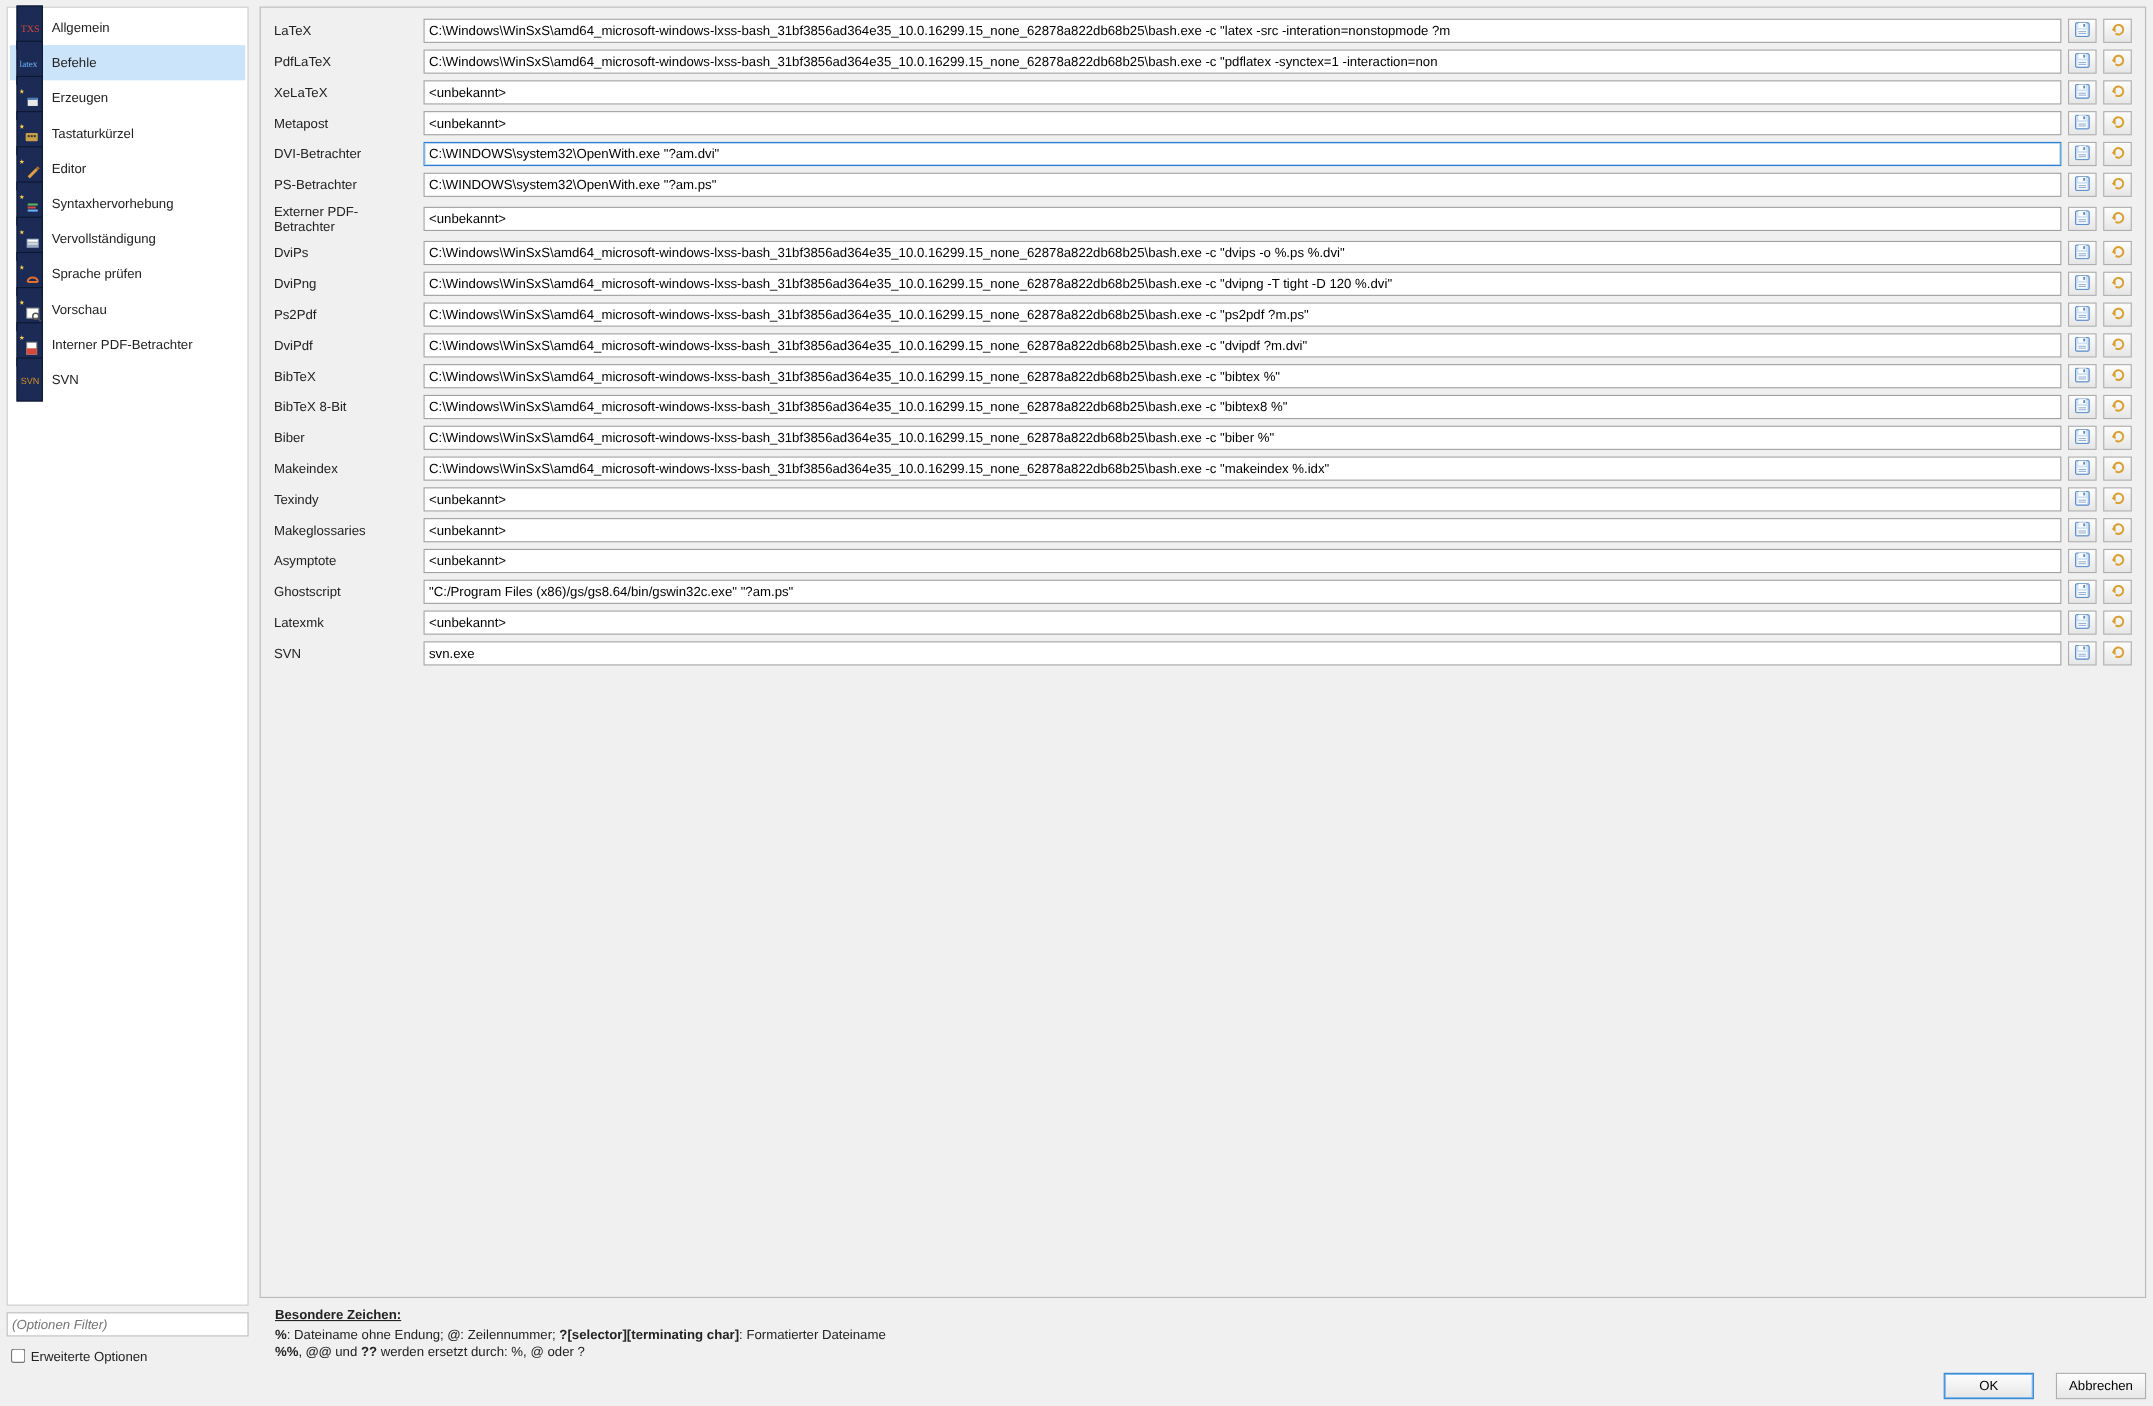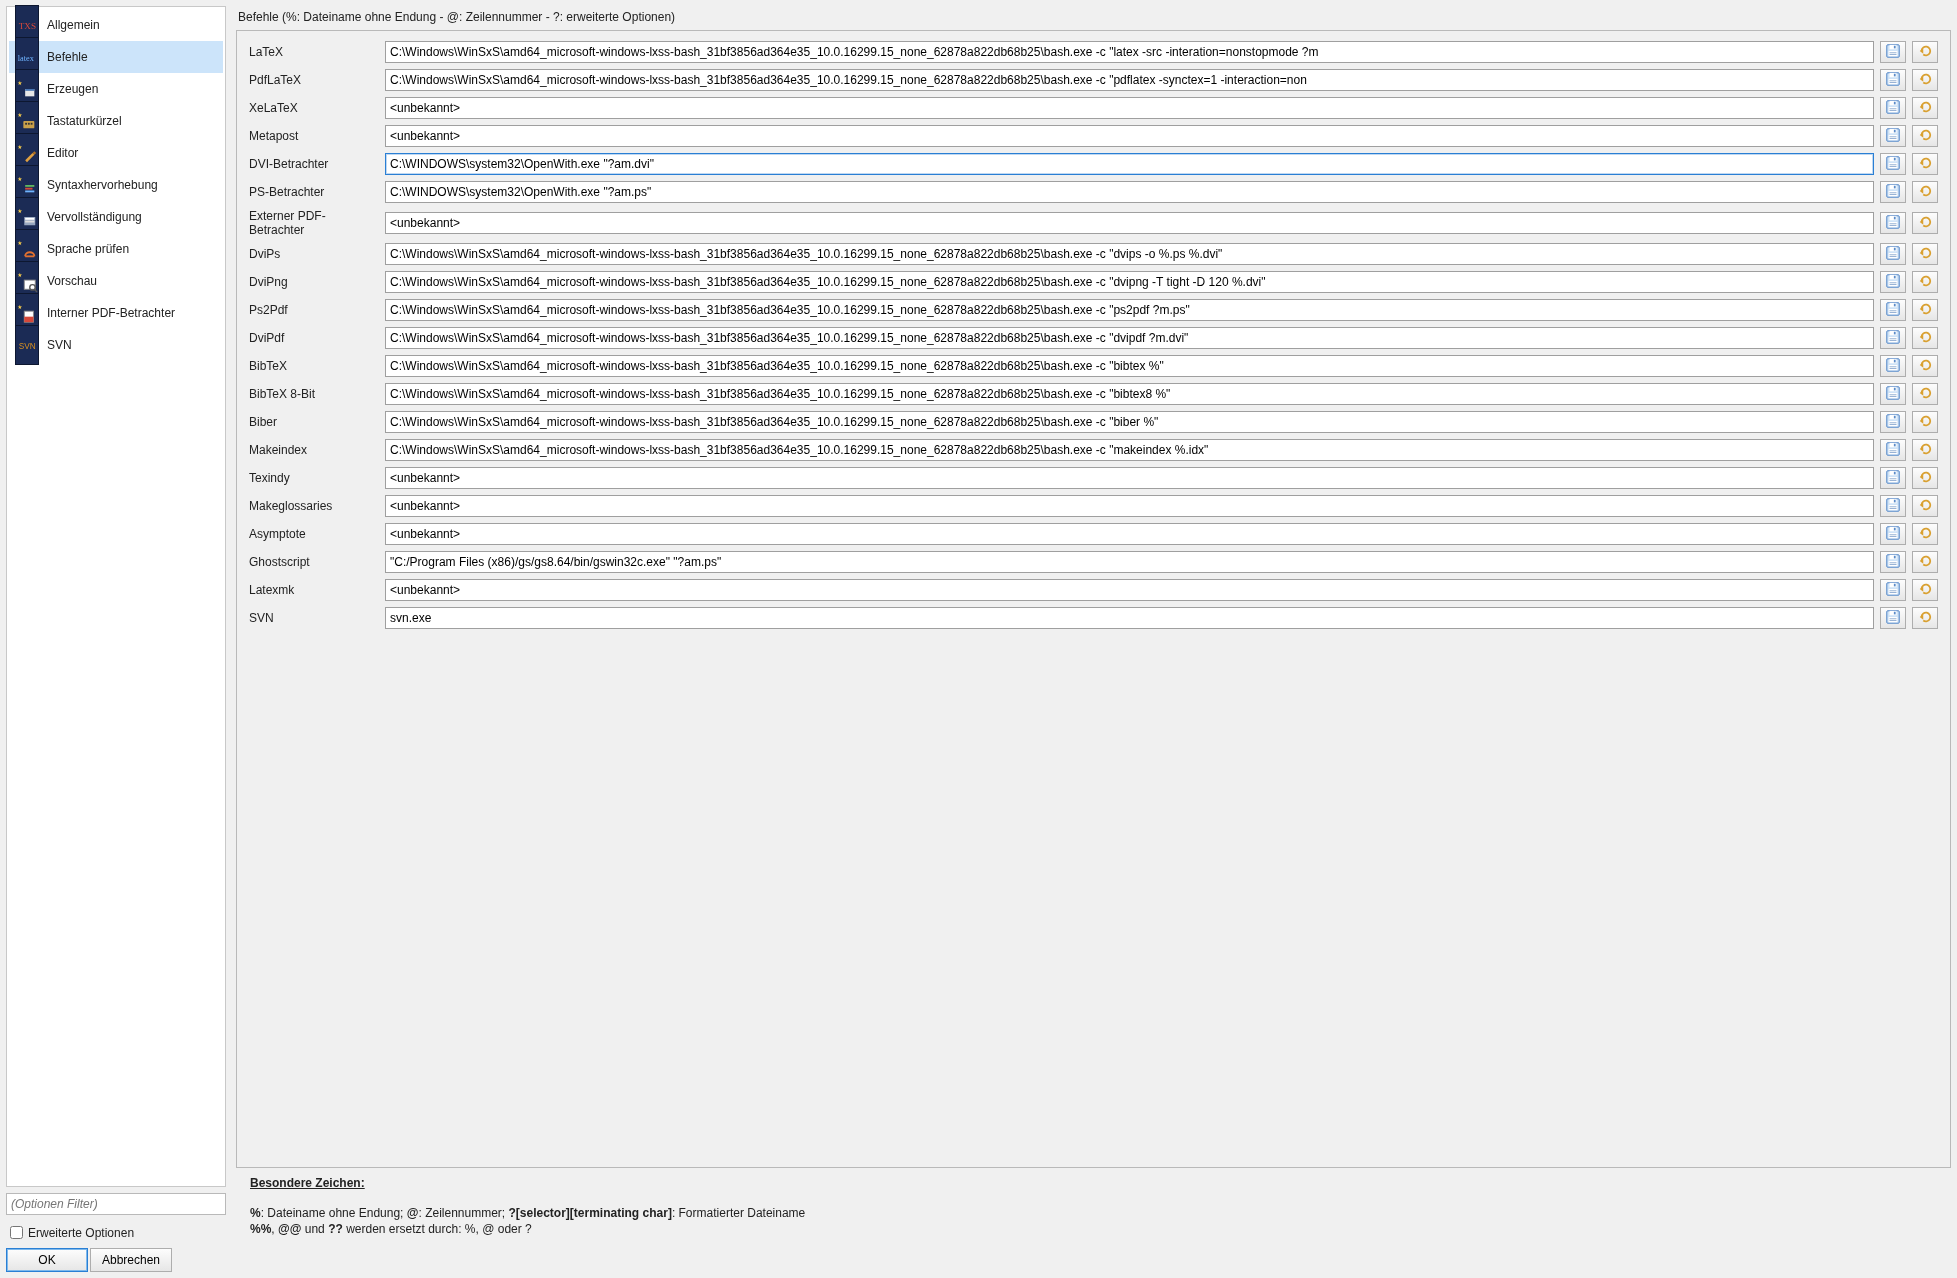--- a/index.html
+++ b/index.html
@@ -22,25 +22,25 @@
   .main-title{padding:4px 2px 6px 2px;font-size:12px}
   .cmd-frame{flex:1;border:1px solid #b9b9b9;background:#f0f0f0;padding:10px 12px;overflow:auto}
   .cmd-row{display:flex;align-items:center;margin-bottom:6px;gap:6px}
   .cmd-label{width:130px;flex:0 0 130px;font-size:12px}
   .cmd-input{flex:1;height:22px;border:1px solid #9f9f9f;background:#fff;padding:0 4px;font-size:12px;min-width:0;text-overflow:clip;white-space:nowrap;overflow:hidden}
   .cmd-input.focused{border:1px solid #2a7fd4;box-shadow:0 0 0 1px rgba(42,127,212,.3) inset}
   .icon-btn{width:26px;height:22px;border:1px solid #adadad;background:linear-gradient(#fdfdfd,#e6e6e6);display:flex;align-items:center;justify-content:center;flex:0 0 26px;cursor:pointer}
   .icon-btn svg{width:14px;height:14px}
   
   .notes{padding:8px 4px 4px 14px;font-size:12px}
-  .notes .hdr{font-weight:bold;text-decoration:underline;margin-bottom:16px}
+  .notes .hdr{font-weight:bold;text-decoration:underline;margin-bottom:4px}
   .notes .line{margin-bottom:2px}
   .notes b{font-weight:bold}
   
-  .btnbar{display:flex;gap:2px;padding-top:6px}
+  .btnbar{display:flex;justify-content:flex-end;gap:20px;padding-top:6px}
   .dlg-btn{min-width:82px;height:24px;border:1px solid #adadad;background:linear-gradient(#fdfdfd,#e6e6e6);font-size:12px;cursor:pointer}
   .dlg-btn.primary{border:1px solid #2a7fd4;box-shadow:0 0 0 1px #7fb9ec inset}
 </style>
 </head>
 <body>
 
 <div class="root">
   <div class="top">
 
     <div class="sidebar">
@@ -147,21 +147,20 @@
       <div class="filter-box">
         <input type="text" placeholder="(Optionen Filter)" style="">
       </div>
       <label class="adv-row">
         <input type="checkbox" style="">
         <span>Erweiterte Optionen</span>
       </label>
     </div>
 
     <div class="main">
-      <div class="main-title">Befehle (%: Dateiname ohne Endung - @: Zeilennummer - ?: erweiterte Optionen)</div>
       <div class="cmd-frame" id="cmdframe">
           <div class="cmd-row">
             <div class="cmd-label">LaTeX</div>
             <input class="cmd-input" type="text" value="C:\Windows\WinSxS\amd64_microsoft-windows-lxss-bash_31bf3856ad364e35_10.0.16299.15_none_62878a822db68b25\bash.exe -c &quot;latex -src -interation=nonstopmode ?m" style="">
             <div class="icon-btn">
               <span><svg viewBox="0 0 16 16">
                   <rect x="1" y="1" width="14" height="14" rx="1" fill="#fff" stroke="#5a8bc9"></rect>
                   <rect x="1" y="1" width="14" height="14" rx="1" fill="#cfe3f7" stroke="#5a8bc9"></rect>
                   <rect x="4" y="1" width="8" height="5" fill="#fff"></rect>
                   <rect x="9" y="2" width="2" height="3" fill="#5a8bc9"></rect>

